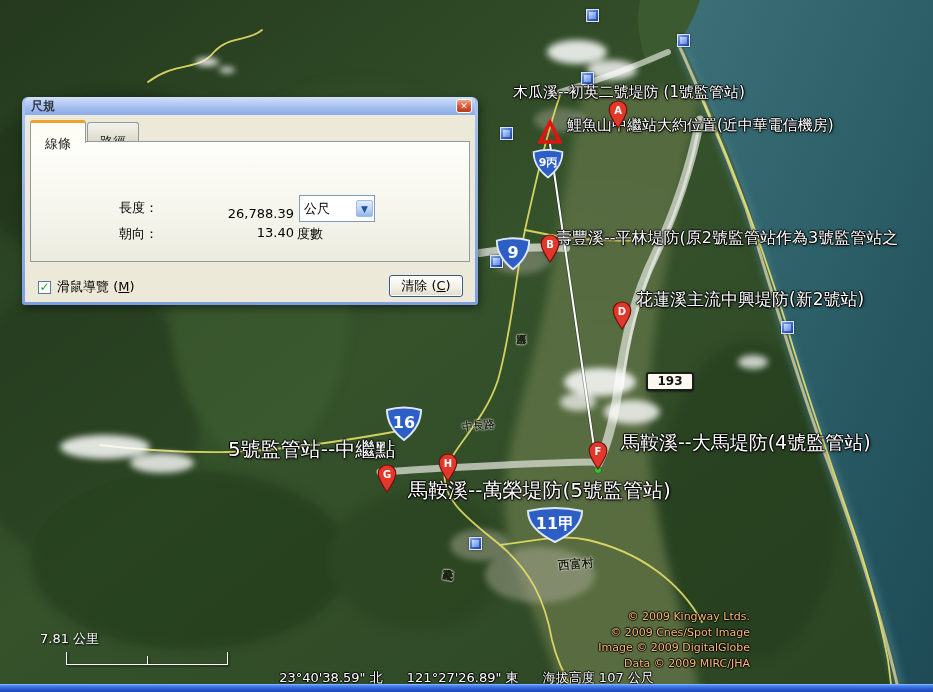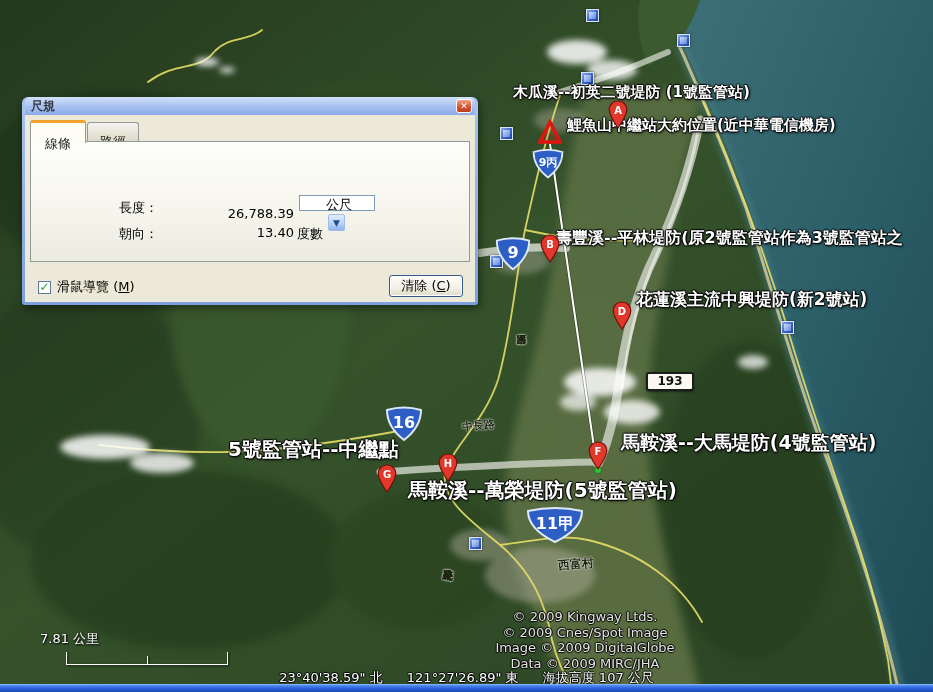--- a/index.html
+++ b/index.html
@@ -3,21 +3,21 @@
 <meta charset="utf-8">
 <style>
   html,body{margin:0;padding:0;}
   #screen{position:relative;width:933px;height:692px;overflow:hidden;
     font-family:"DejaVu Sans","Liberation Sans",sans-serif;background:#2f4a28;}
   #screen *{box-sizing:border-box;}
   .abs{position:absolute;}
   svg.layer{position:absolute;left:0;top:0;pointer-events:none;}
 
   
-  .maplabel{position:absolute;color:#fff;font-weight:bold;white-space:nowrap;z-index:6;
+  .maplabel{position:absolute;color:#fff;font-weight:normal;white-space:nowrap;z-index:6;
     text-shadow:-1px 0 1px #000,1px 0 1px #000,0 -1px 1px #000,0 1px 1px #000,1px 1px 3px rgba(0,0,0,.85);}
   .roadlabel{position:absolute;color:#1d2410;font-weight:bold;white-space:nowrap;z-index:5;
     text-shadow:0 0 2px rgba(255,255,255,.95),0 0 1px rgba(255,255,255,.9);}
   .vert{writing-mode:vertical-rl;text-orientation:upright;}
 
   
   .pin{position:absolute;width:22px;height:30px;z-index:7;}
   .blueicon{position:absolute;width:13px;height:13px;z-index:6;border:1px solid rgba(235,242,255,.9);
     background:linear-gradient(135deg,#86abf0 0%,#3a62c8 55%,#24439a 100%);
     box-shadow:0 0 2px rgba(0,0,0,.6);}
@@ -31,22 +31,22 @@
 
   
   #scalebar{position:absolute;left:40px;top:630px;z-index:6;color:#fff;font-size:13px;
     text-shadow:0 0 2px #000,1px 1px 2px #000;}
   #scalebar .bar{position:relative;margin-top:4px;margin-left:26px;width:162px;height:13px;
     border-left:1px solid #fff;border-right:1px solid #fff;border-bottom:1px solid #fff;
     filter:drop-shadow(1px 1px 1px rgba(0,0,0,.8));}
   #scalebar .bar .mid{position:absolute;left:50%;top:4px;width:1px;height:9px;background:#fff;}
 
   
-  #copyright{position:absolute;left:420px;top:609px;width:330px;z-index:6;text-align:center;
-    color:#e5e5e5;font-size:13px;line-height:15.5px;
+  #copyright{position:absolute;left:420px;top:609px;width:330px;z-index:6;text-align:right;
+    color:#fdba74;font-size:11px;line-height:15.5px;
     text-shadow:-1px 0 1px #000,1px 0 1px #000,0 -1px 1px #000,0 1px 1px #000;}
   #statusbar{position:absolute;left:0;top:669px;width:933px;height:15px;z-index:8;
     color:#fff;font-size:13px;text-align:center;white-space:nowrap;
     text-shadow:-1px 0 1px #000,1px 0 1px #000,0 -1px 1px #000,0 1px 1px #000;}
   #statusbar span{margin:0 10px;}
   #taskbar{position:absolute;left:0;bottom:0;width:933px;height:8px;z-index:9;
     background:linear-gradient(180deg,#5a93f5 0%,#2b63dd 45%,#1c48b4 100%);
     border-top:1px solid #7fb0fa;}
 
   
@@ -63,22 +63,22 @@
   #dlg-body{position:relative;width:450px;height:187px;background:#ECE9D8;}
   .tab{position:absolute;top:5px;height:22px;padding-top:10px;text-align:center;font-size:13px;color:#1a1a1a;
     border:1px solid #919b9c;border-bottom:none;border-radius:3px 3px 0 0;cursor:pointer;}
   .tab.active{background:#fdfdf6;z-index:3;border-top:3px solid #f0a12c;padding-top:12px;height:23px;}
   .tab.inactive{background:linear-gradient(180deg,#f4f3ee,#ddd9c6);top:7px;height:20px;z-index:1;}
   #tabpanel{position:absolute;left:5px;top:26px;width:440px;height:121px;z-index:2;
     border:1px solid #919b9c;background:linear-gradient(180deg,#fefefb 0%,#f6f5ec 60%,#ecebe0 100%);}
   .fld-label{position:absolute;left:88px;color:#000;}
   .fld-value{position:absolute;left:148px;width:115px;text-align:right;color:#000;}
   .fld-unit{position:absolute;left:266px;color:#000;}
-  #combo{position:absolute;left:268px;top:53px;width:76px;height:16px;background:#fff;
-    border:1px solid #7f9db9;display:flex;align-items:center;cursor:pointer;flex-direction:column;}
+  #combo{position:absolute;left:268px;top:53px;width:76px;height:27px;background:#fff;
+    border:1px solid #7f9db9;display:flex;align-items:center;cursor:pointer;}
   #combo .val{flex:1;padding-left:4px;color:#000;}
   #combo .btn{width:17px;height:17px;margin-right:1px;border:1px solid #9ebcf0;border-radius:2px;
     background:linear-gradient(180deg,#e3eefc 0%,#bcd4f6 55%,#90b4ea 100%);
     color:#1f4f8f;font-size:9px;line-height:16px;text-align:center;}
   #chkrow{position:absolute;left:13px;top:163px;display:flex;align-items:center;color:#000;}
   #chkbox{width:13px;height:13px;background:#fff;border:1px solid #5d7a9c;margin-right:6px;
     color:#1fa11f;font-size:12px;line-height:11px;text-align:center;font-weight:bold;cursor:pointer;}
   #clearbtn{position:absolute;left:364px;top:160px;width:74px;height:22px;cursor:pointer;
     border:1px solid #355a8c;border-radius:3px;color:#000;font-size:13px;line-height:19px;text-align:center;
     background:linear-gradient(180deg,#fefefc 0%,#f2f0e4 60%,#dfdcc8 100%);

